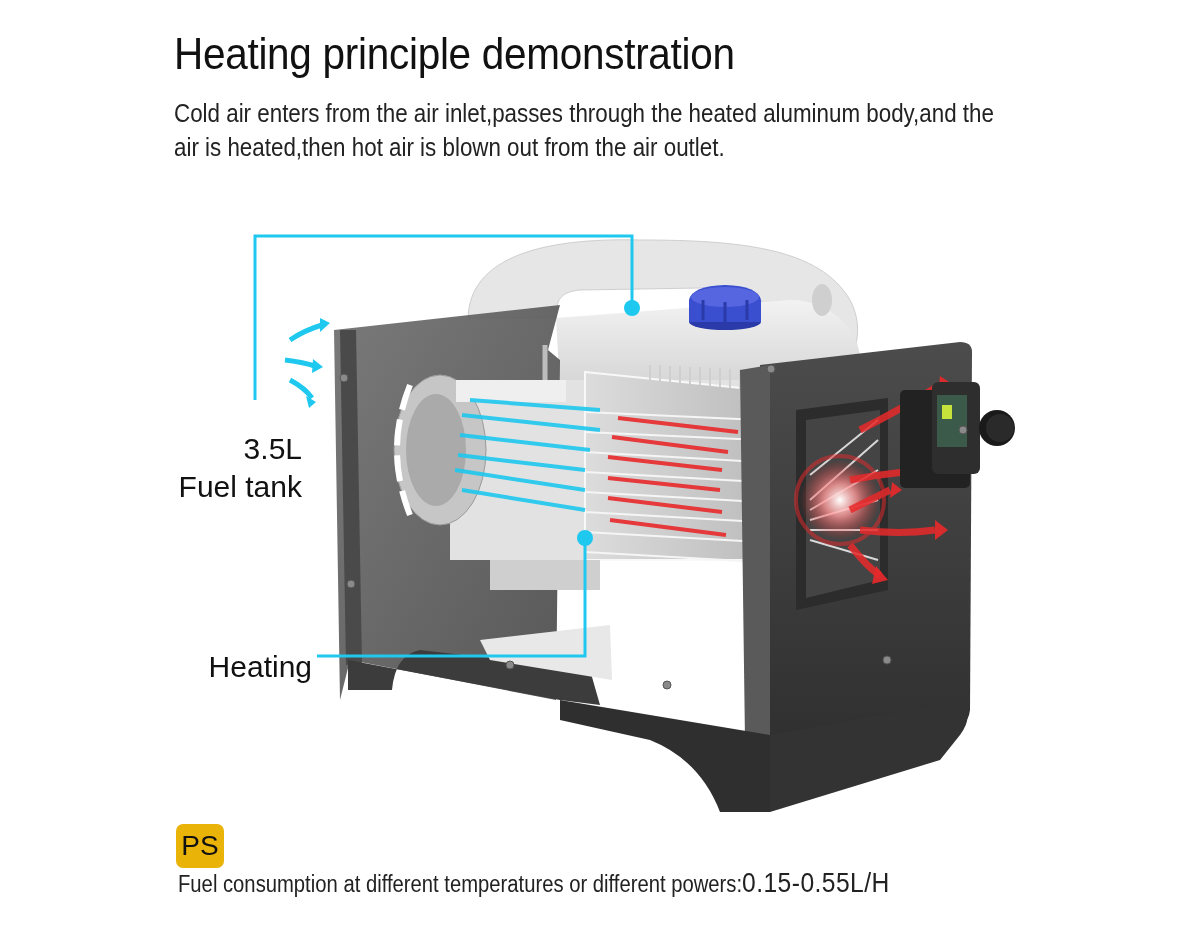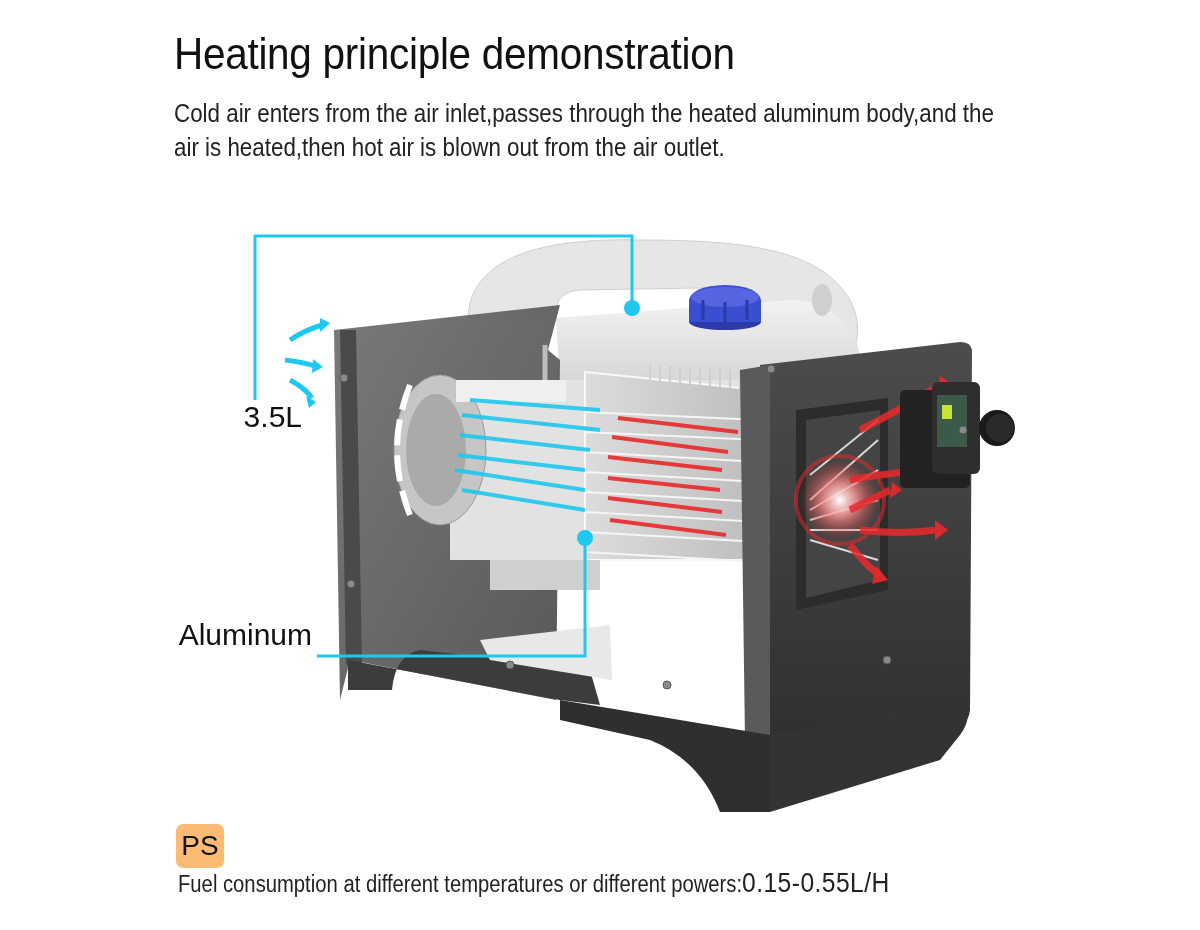--- a/index.html
+++ b/index.html
@@ -3,25 +3,25 @@
 <meta charset="utf-8">
 <style>
   html, body { margin:0; padding:0; background:#ffffff; }
   body { width:1200px; height:930px; position:relative; overflow:hidden;
          font-family:"Liberation Sans", "DejaVu Sans", sans-serif; color:#111; }
   .title { position:absolute; left:174px; top:26px; font-size:44px; line-height:56px;
            font-weight:400; letter-spacing:-0.3px; transform:scaleX(0.92); transform-origin:left top; }
   .desc { position:absolute; left:174px; top:96px; width:980px; font-size:26px; line-height:34px;
           color:#222; transform:scaleX(0.86); transform-origin:left top; }
   .illustration { position:absolute; left:0; top:0; width:1200px; height:930px; }
-  .label { position:absolute; font-size:30px; line-height:38px; color:#111; text-align:right; }
+  .label { position:absolute; font-size:30px; line-height:38px; color:#111; text-align:right;margin-top:32px; }
   .label-tank { left:150px; top:398px; width:152px; }
   .label-alu { left:140px; top:616px; width:172px; }
   .ps-badge { position:absolute; left:176px; top:824px; width:48px; height:44px;
-              background:#fdba74; border-radius:7px; font-size:28px; line-height:44px;
+              background:#eab308; border-radius:7px; font-size:28px; line-height:44px;
               text-align:center; color:#111; }
   .note { position:absolute; left:178px; top:868px; font-size:23px; line-height:30px; color:#222;
           white-space:nowrap; transform:scaleX(0.88); transform-origin:left top; }
   .note .value { font-size:28px; letter-spacing:0.5px; }
 </style>
 </head>
 <body>
 
 <div class="title">Heating principle demonstration</div>
 <div class="desc">Cold air enters from the air inlet,passes through the heated aluminum body,and the air is heated,then hot air is blown out from the air outlet.</div>
@@ -199,21 +199,22 @@
   </g>
   <circle cx="632" cy="308" r="8" fill="#1ec8ef"></circle>
   <g stroke="#1ec8ef" stroke-width="3" fill="none">
     <polyline points="317,656 585,656 585,540"></polyline>
   </g>
   <circle cx="585" cy="538" r="8" fill="#1ec8ef"></circle>
 </svg>
 
 <div class="label label-tank">
   <div>3.5L</div>
+  <div>Fuel tank</div>
 </div>
 <div class="label label-alu">
-  <div>Aluminum</div>
+  <div>Heating</div>
 </div>
 
 <div class="ps-badge">PS</div>
 <div class="note">
   <span>Fuel consumption at different temperatures or different powers:</span><span class="value">0.15-0.55L/H</span>
 </div>
 
 </body></html>

